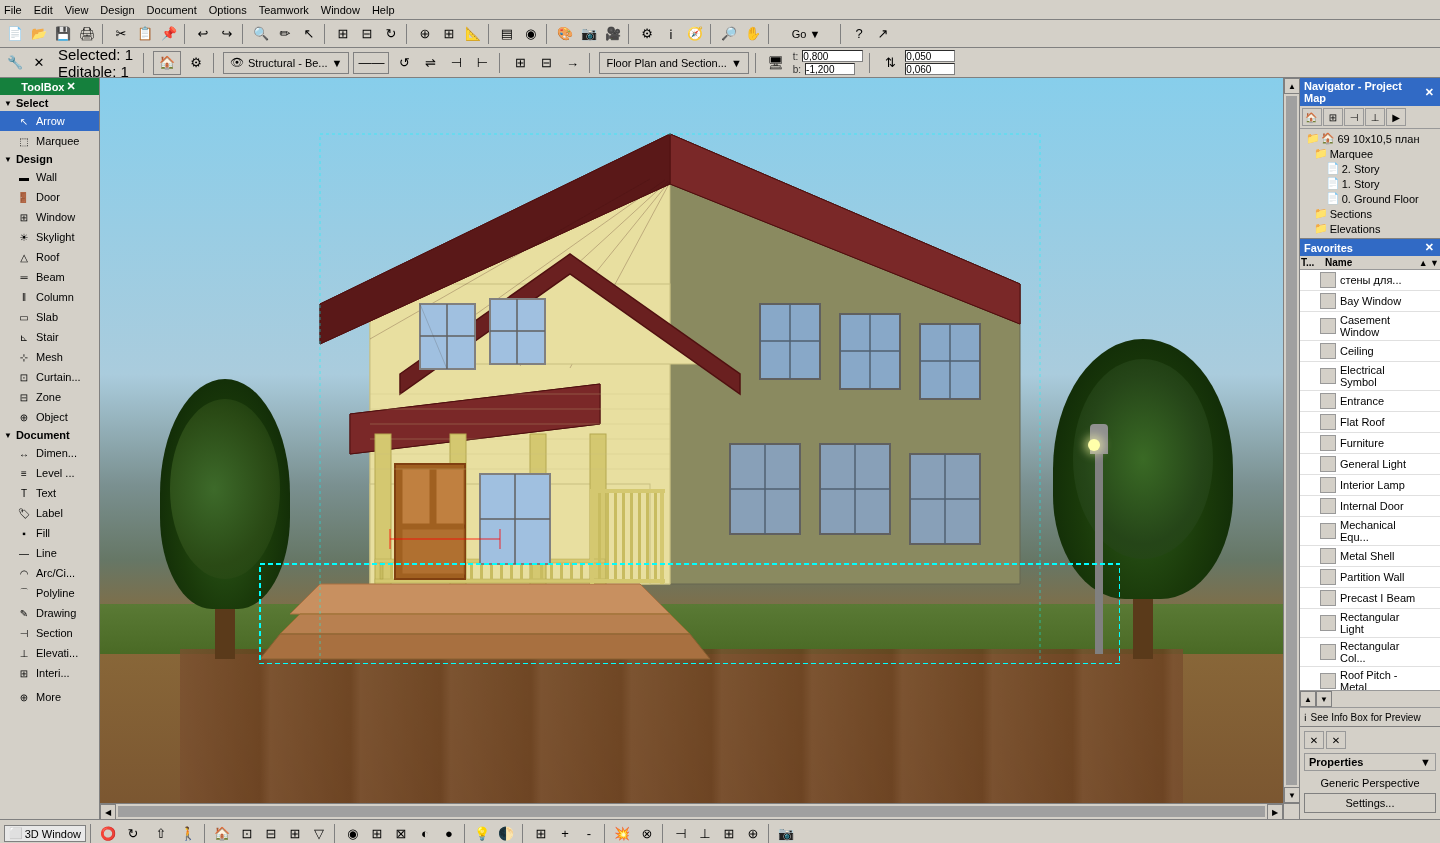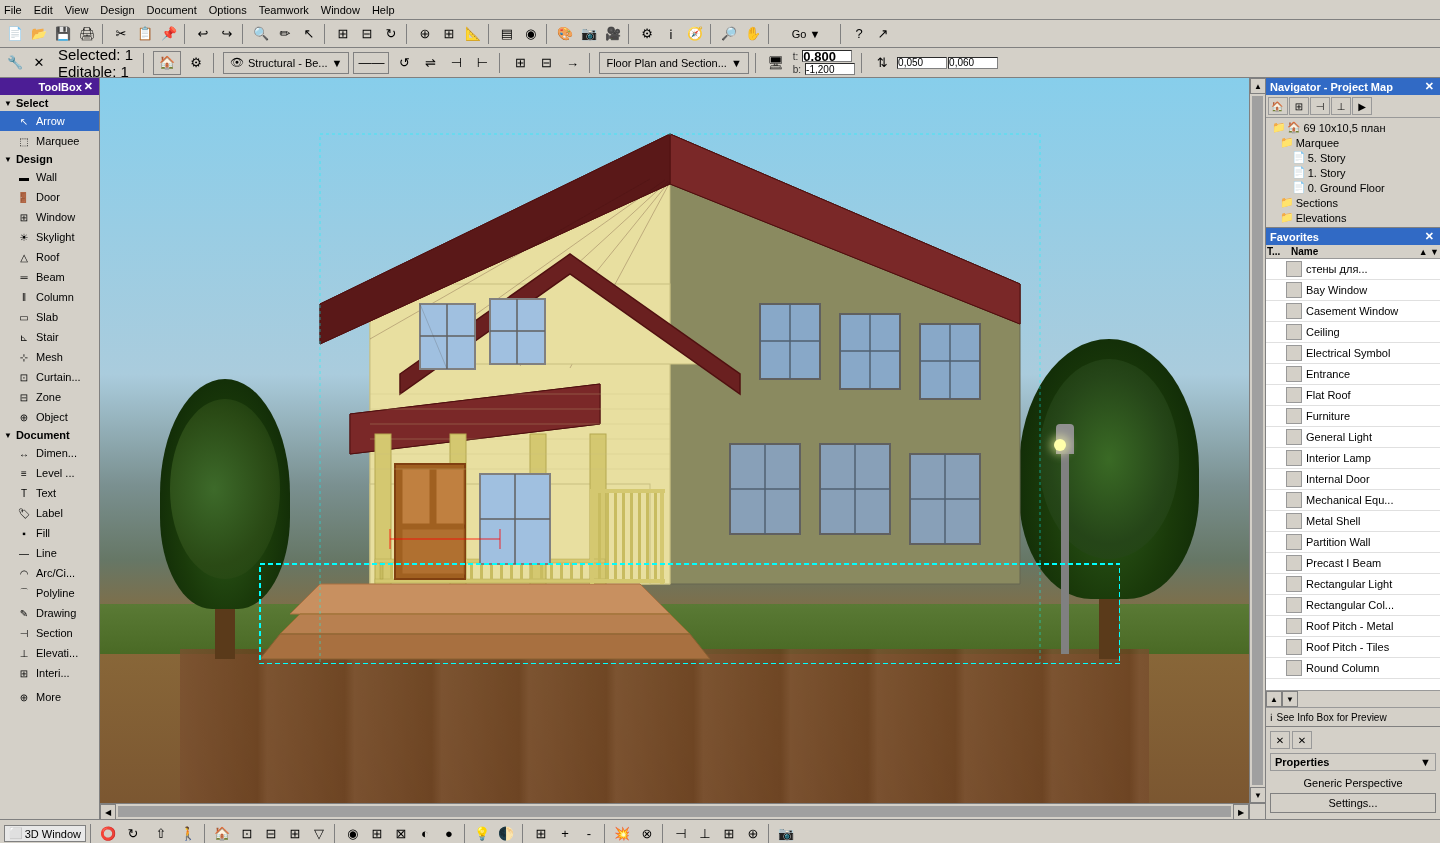--- a/index.html
+++ b/index.html
@@ -15,31 +15,31 @@
     .tb-sep { width: 4px; height: 20px; border-left: 1px solid #808080; margin: 0 2px; }
 
     
     #toolbar2 { display: flex; align-items: center; height: 28px; background: #d4d0c8; border-bottom: 1px solid #808080; padding: 2px 4px; gap: 2px; }
 
     
     #main { display: flex; height: calc(843px - 20px - 28px - 28px - 26px); }
 
     
     #toolbox { width: 100px; background: #d4d0c8; border-right: 1px solid #808080; overflow-y: auto; flex-shrink: 0; }
-    #toolbox-header { display: flex; align-items: center; justify-content: flex-end; background: #4c1d95; color: white; padding: 2px 4px; font-size: 11px; font-weight: bold; }
+    #toolbox-header { display: flex; align-items: center; justify-content: center; background: #15803d; color: white; padding: 2px 4px; font-size: 11px; font-weight: bold; }
     .toolbox-section { padding: 2px 4px; font-weight: bold; display: flex; align-items: center; gap: 4px; cursor: pointer; color: #000; font-size: 11px; }
     .toolbox-item { padding: 2px 4px 2px 16px; display: flex; align-items: center; gap: 4px; cursor: pointer; font-size: 11px; }
     .toolbox-item:hover, .toolbox-item.active { background: #316ac5; color: white; }
     .tool-icon { width: 16px; height: 16px; display: inline-flex; align-items: center; justify-content: center; font-size: 10px; }
 
     
     #canvas-area { flex: 1; background: #888; position: relative; overflow: hidden; }
 
     
-    #right-panels { width: 175px; background: #d4d0c8; border-left: 1px solid #808080; display: flex; flex-direction: column; }
+    #right-panels { width: 141px; background: #d4d0c8; border-left: 1px solid #808080; display: flex; flex-direction: column; }
 
     
     #navigator { flex: 0 0 auto; border-bottom: 1px solid #808080; }
     #navigator-header { display: flex; align-items: center; justify-content: space-between; background: #316ac5; color: white; padding: 2px 4px; font-size: 11px; font-weight: bold; }
     .nav-toolbar { display: flex; gap: 1px; padding: 2px; background: #d4d0c8; border-bottom: 1px solid #999; }
     .nav-btn { width: 20px; height: 18px; background: #d4d0c8; border: 1px solid #999; display: flex; align-items: center; justify-content: center; cursor: pointer; font-size: 10px; }
     .tree-item { padding: 1px 4px; display: flex; align-items: center; gap: 2px; font-size: 11px; cursor: pointer; }
     .tree-indent1 { padding-left: 12px; }
     .tree-indent2 { padding-left: 24px; }
 
@@ -167,30 +167,30 @@
   <div class="tb-sep"></div>
   <button class="viewport-btn">
     <span>Floor Plan and Section...</span>
     <span>▼</span>
   </button>
   <div class="tb-sep"></div>
   <div class="tb-btn" style="width:22px;">🖥</div>
   <div style="display:flex; flex-direction:column; font-size:10px; gap:1px;">
     <div style="display:flex; gap:2px; align-items:center;">
       <span class="tb-label">t:</span>
-      <input type="text" style="width: 50px; height: 12px; font-size: 13px; border: 1px inset rgb(128, 128, 128); font-weight: bold;" value="0,800">
+      <input type="text" style="width: 61px; height: 12px; font-size: 10px; border: 1px inset rgb(128, 128, 128);" value="0,800">
     </div>
     <div style="display:flex; gap:2px; align-items:center;">
       <span class="tb-label">b:</span>
       <input type="text" style="width: 50px; height: 12px; font-size: 10px; border: 1px inset rgb(128, 128, 128);" value="-1,200">
     </div>
   </div>
   <div class="tb-sep"></div>
   <div class="tb-btn">⇅</div>
-  <div style="display:flex; font-size:10px; gap:1px;">
+  <div style="display:flex; flex-direction:column; font-size:10px; gap:1px;">
     <input type="text" style="width: 50px; height: 12px; font-size: 10px; border: 1px inset rgb(128, 128, 128);" value="0,050">
     <input type="text" style="width: 50px; height: 12px; font-size: 10px; border: 1px inset rgb(128, 128, 128);" value="0,060">
   </div>
 </div>
 
 <div id="main">
 
   <div id="toolbox">
     <div id="toolbox-header">
       <span>ToolBox</span>
@@ -529,21 +529,21 @@
           <span>📁</span>
           <span>🏠</span>
           <span>69 10x10,5 план</span>
         </div>
         <div class="tree-item tree-indent1">
           <span>📁</span>
           <span>Marquee</span>
         </div>
         <div class="tree-item tree-indent2">
           <span>📄</span>
-          <span>5. Story</span>
+          <span>2. Story</span>
         </div>
         <div class="tree-item tree-indent2">
           <span>📄</span>
           <span>1. Story</span>
         </div>
         <div class="tree-item tree-indent2">
           <span>📄</span>
           <span>0. Ground Floor</span>
         </div>
         <div class="tree-item tree-indent1">

